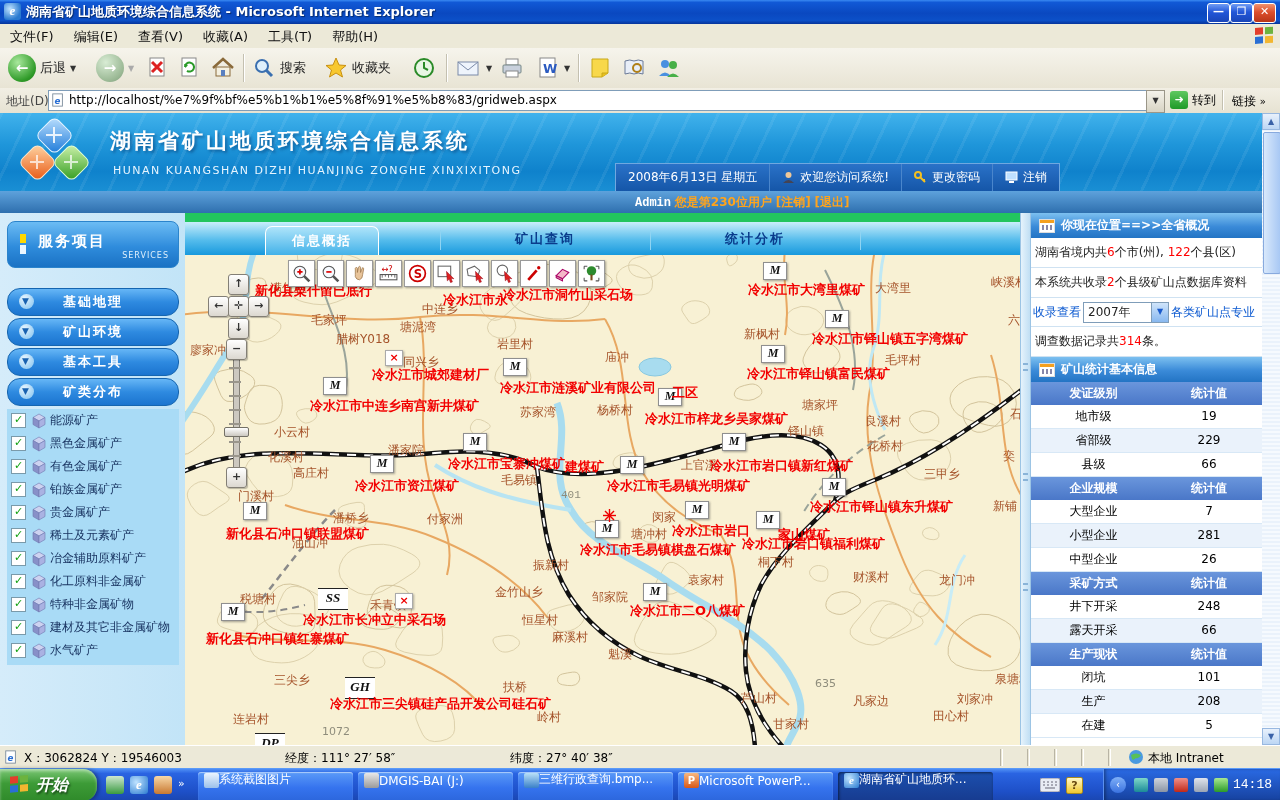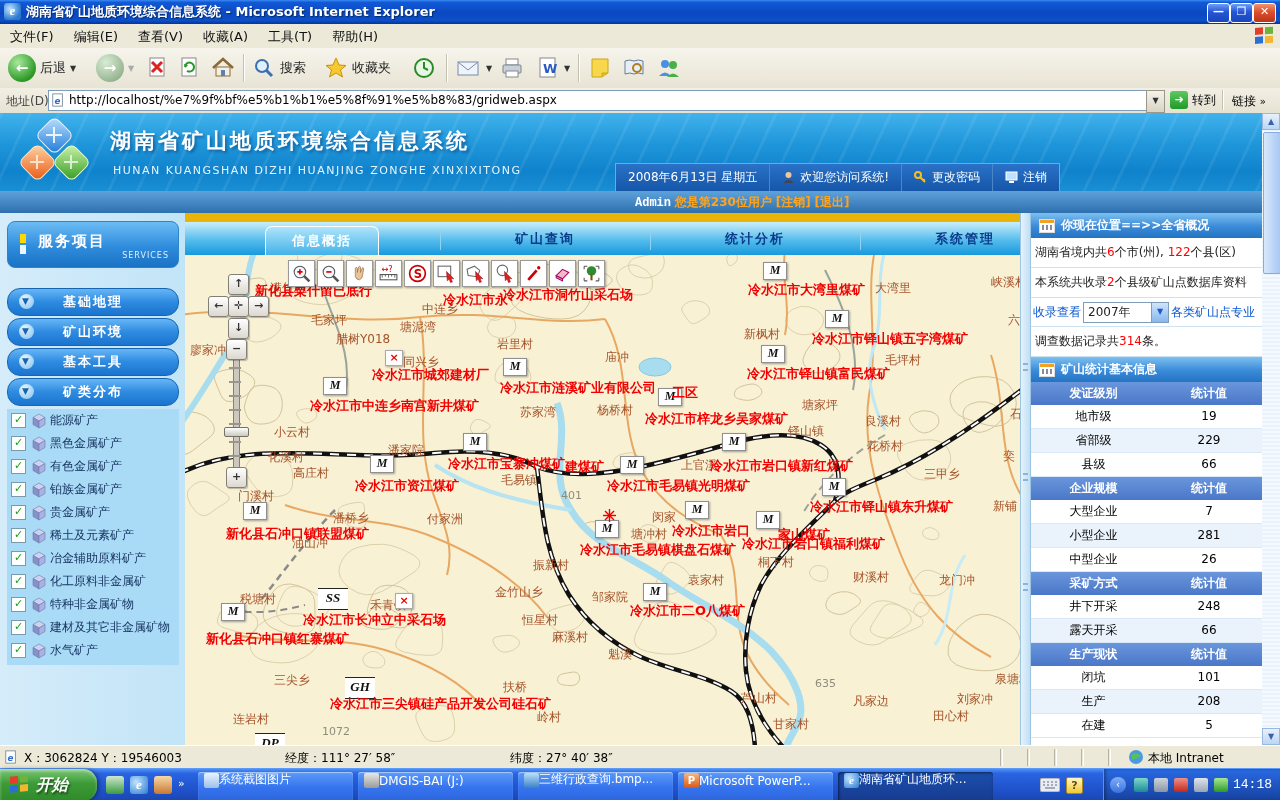--- a/index.html
+++ b/index.html
@@ -68,21 +68,21 @@
     background:linear-gradient(180deg,#66b6f6 0%,#2e8ae0 50%,#1b74cf 100%);color:#fff;font-size:13px;font-weight:bold;
     text-align:center;line-height:26px;letter-spacing:2px;}
   .side-btn .chev{position:absolute;left:11px;top:5px;width:15px;height:15px;border-radius:50%;
     background:radial-gradient(circle at 35% 30%,#e8f6ff,#7fc0ee);color:#1a62b0;font-size:9px;line-height:15px;font-weight:bold;}
   #layer-list{position:absolute;left:7px;top:196px;width:172px;height:256px;background:#a9dbf6;}
   .layer{height:23px;display:flex;align-items:center;font-size:12px;color:#16305e;white-space:nowrap;}
   .layer .cb{width:13px;height:13px;margin-left:4px;background:#fff;border:1px solid #7a9aaa;
     color:#12a012;font-size:11px;font-weight:bold;line-height:12px;text-align:center;}
   .layer .cube{margin-left:5px;margin-right:3px;width:16px;height:16px;}
   
-  #mapcol{position:absolute;left:185px;top:0;width:835px;height:532px;background:#eab308;}
+  #mapcol{position:absolute;left:185px;top:0;width:835px;height:532px;background:#22c55e;}
   #tabbar{position:absolute;left:0;top:9px;width:835px;height:33px;
     background:linear-gradient(180deg,#c9eefb 0%,#55bcec 55%,#1899dd 100%);border-bottom:2px solid #0a57b4;}
   .tab{position:absolute;top:0;height:33px;font-size:13px;font-weight:bold;color:#0a3c8c;text-align:center;line-height:33px;letter-spacing:2px;}
   .tab.active{top:4px;height:29px;width:112px;left:80px;border:1px solid #fff;border-bottom:none;border-radius:7px 7px 0 0;
     background:linear-gradient(180deg,#aee4fa,#3fb0e8);color:#fff;line-height:28px;}
   .tabsep{position:absolute;top:8px;width:1px;height:20px;background:#8fd4f2;}
   #map{position:absolute;left:0;top:42px;width:835px;height:490px;background:#f8f1d4;overflow:hidden;}
   #terrain{position:absolute;left:0;top:0;z-index:5;}
   .mine{position:absolute;color:#f20000;font-weight:bold;font-size:13px;white-space:nowrap;z-index:40;}
   .place{position:absolute;color:#a5532a;font-size:12px;white-space:nowrap;z-index:20;}
@@ -471,21 +471,20 @@
           <span>水气矿产</span>
         </div>
       </div>
   </div>
 
   <div id="mapcol">
     <div id="tabbar">
         <div class="tab active">信息概括</div>
         <div class="tab" style="left: 270px; width: 180px;">矿山查询</div>
         <div class="tab" style="left: 480px; width: 180px;">统计分析</div>
-        <div class="tab" style="left: 690px; width: 180px;">系统管理</div>
         <div class="tabsep" style="left: 255px;"></div>
         <div class="tabsep" style="left: 465px;"></div>
         <div class="tabsep" style="left: 675px;"></div>
         <div class="tabsep" style="left: 885px;"></div>
       </div>
     <div id="map">
       <svg id="terrain" width="835" height="490">
         <g id="contour-g">
             <path d="M417.54999999999995,271.65 Q418.9,274.8 417.65,278.05 Q416.4,281.3 411.65,282.3 Q406.9,283.3 404.6,280.35 Q402.3,277.4 399.25,273.7 Q396.2,270 401.5,267.9 Q406.8,265.8 411.5,267.15 Q416.2,268.5 417.54999999999995,271.65 Z" fill="none" stroke="#d3c49c" stroke-width="1"></path>
             <path d="M257.15,374.05 Q258.2,382.8 257.2,391.6 Q256.2,400.4 244.14999999999998,400.45 Q232.1,400.5 219.55,397.15 Q207,393.8 212.1,384.65 Q217.2,375.5 223.85,367.65 Q230.5,359.8 243.3,362.55 Q256.1,365.3 257.15,374.05 Z" fill="none" stroke="#ddd1ac" stroke-width="1"></path>
@@ -703,21 +702,21 @@
           <div class="place" style="left: 83px; top: 194px;">化溪村</div>
           <div class="place" style="left: 108px; top: 210px;">高庄村</div>
           <div class="place" style="left: 53px; top: 233px;">门溪村</div>
           <div class="place" style="left: 148px; top: 255px;">潘桥乡</div>
           <div class="place" style="left: 107px; top: 280px;">油山冲</div>
           <div class="place" style="left: 203px; top: 187px;">潘家院</div>
           <div class="place" style="left: 242px; top: 256px;">付家洲</div>
           <div class="place" style="left: 823px; top: 57px;">六</div>
           <div class="place" style="left: 825px; top: 151px;">石</div>
           <div class="place" style="left: 818px; top: 193px;">奕</div>
-          <div class="elev" style="left: 376px; top: 234px;">401</div>
+          <div class="elev" style="left: 376px; top: 234px; font-family: Liberation Mono, monospace;">401</div>
           <div class="elev" style="left: 137px; top: 470px;">1072</div>
           <div class="elev" style="left: 630px; top: 422px;">635</div>
           <div class="mmark" style="left: 578px; top: 7px;">M</div>
           <div class="mmark" style="left: 138px; top: 122px;">M</div>
           <div class="mmark" style="left: 318px; top: 103px;">M</div>
           <div class="mmark" style="left: 640px; top: 55px;">M</div>
           <div class="mmark" style="left: 576px; top: 90px;">M</div>
           <div class="mmark" style="left: 473px; top: 133px;">M</div>
           <div class="mmark" style="left: 278px; top: 178px;">M</div>
           <div class="mmark" style="left: 537px; top: 178px;">M</div>

